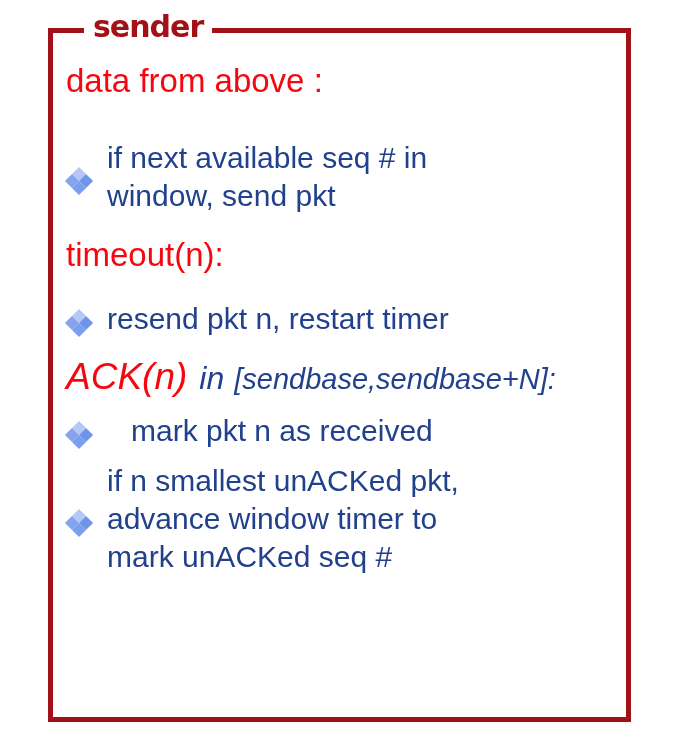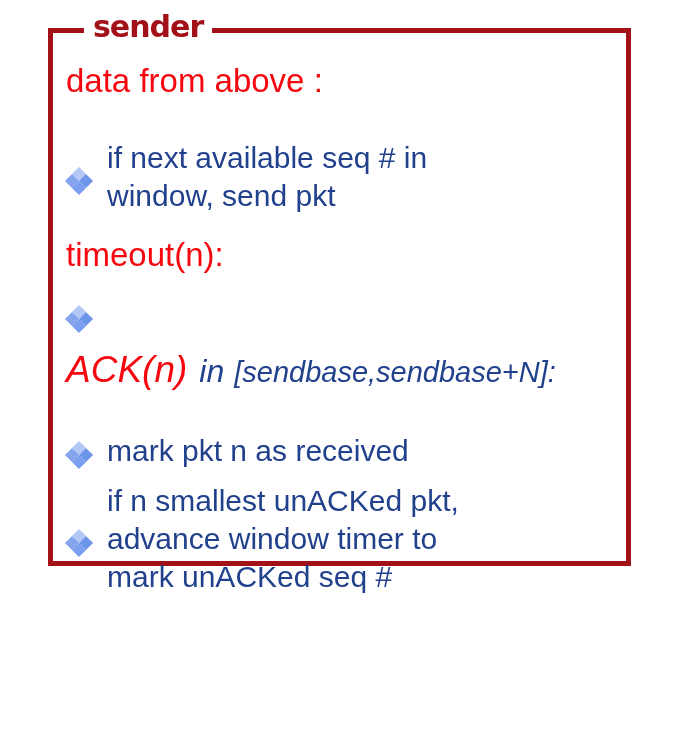--- a/index.html
+++ b/index.html
@@ -6,21 +6,21 @@
   .canvas{
     position:relative;
     width:676px;height:748px;
     background:#ffffff;
     font-family:"Liberation Sans", sans-serif;
     overflow:hidden;
   }
   .sender-box{
     position:absolute;
     left:48px;top:28px;
-    width:583px;height:538px;
+    width:583px;height:694px;
     border:5px solid #a31118;
     box-sizing:border-box;
     background:#ffffff;
   }
   .sender-label{
     position:absolute;
     left:84px;top:5px;
     background:#ffffff;
     padding:0 9px 0 9px;
     color:#a31118;
@@ -69,21 +69,21 @@
     transform:rotate(45deg);
   }
   .bullet-icon .dt{ left:7px; top:0;    background:#b4c8f6; }
   .bullet-icon .dl{ left:0;  top:7px;   background:#86a4ee; }
   .bullet-icon .dr{ left:14px;top:7px;  background:#6f95e9; }
   .bullet-icon .db{ left:7px; top:14px; background:#7b9ff0; }
   .mt-b1{ margin-top:38px; }
   .mt-ht{ margin-top:20px; }
   .mt-b2{ margin-top:25px; }
   .mt-ha{ margin-top:18px;font-style:italic; }
-  .mt-b3{ margin-top:34px; }
+  .mt-b3{ margin-top:7px;gap:24px; }
   .mt-b4{ margin-top:12px; }
 </style>
 </head>
 <body>
 
 <div class="canvas">
 
   <div class="sender-box">
 
     <div class="box-content">
@@ -105,20 +105,23 @@
 
       <div class="h-red mt-ht">timeout(n):</div>
 
       <div class="bullet mt-b2">
         <span class="bullet-icon">
             <i class="dt"></i>
             <i class="dl"></i>
             <i class="dr"></i>
             <i class="db"></i>
           </span>
+        <span class="bullet-text">
+          <span class="bl">resend pkt n, restart timer</span>
+        </span>
       </div>
 
       <div class="h-ack mt-ha">
         <span class="ack-main">ACK(n)</span><span class="ack-mid">in</span><span class="ack-range">[sendbase,sendbase+N]:</span>
       </div>
 
       <div class="bullet mt-b3">
         <span class="bullet-icon">
             <i class="dt"></i>
             <i class="dl"></i>

